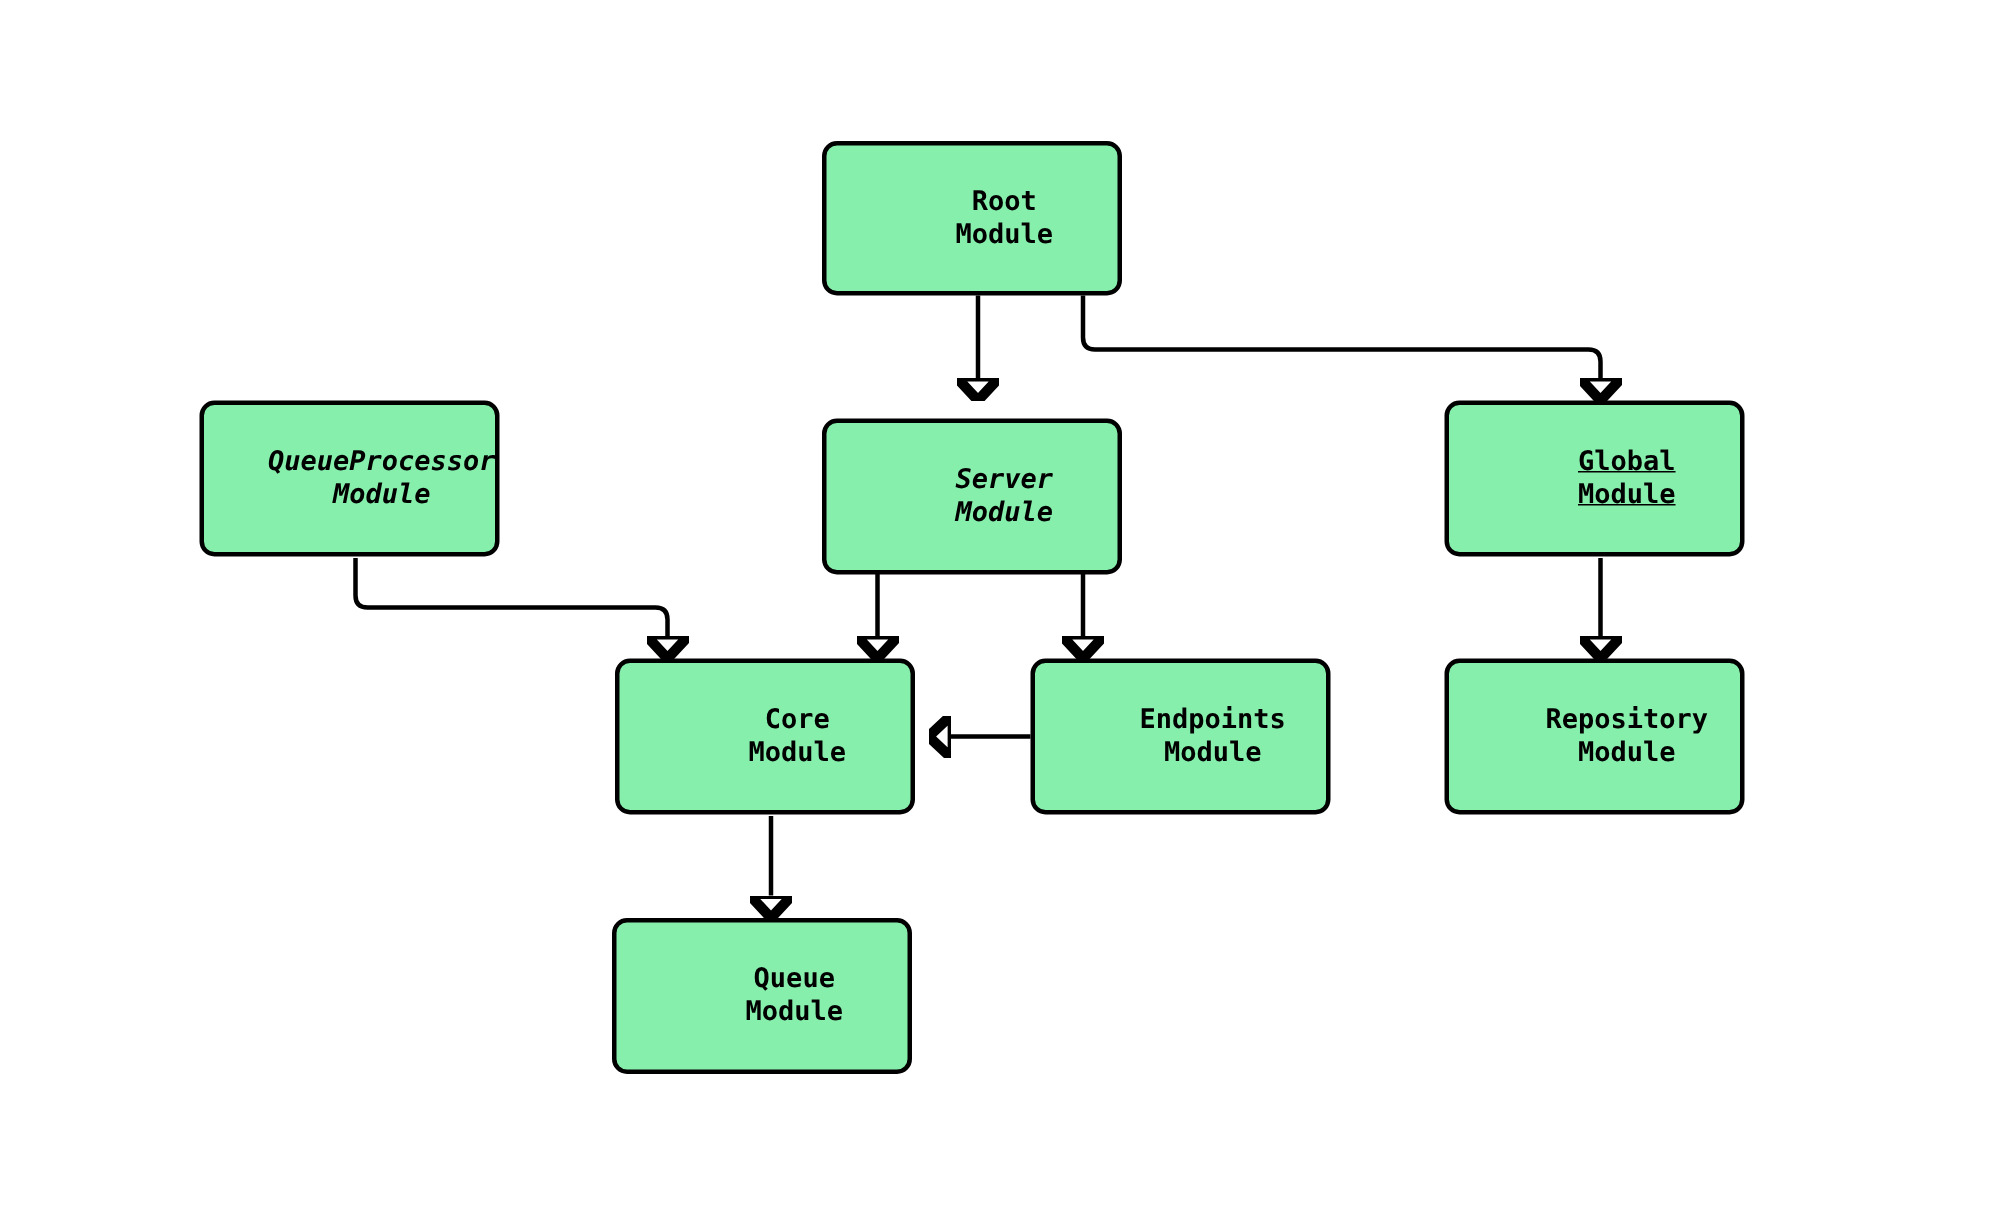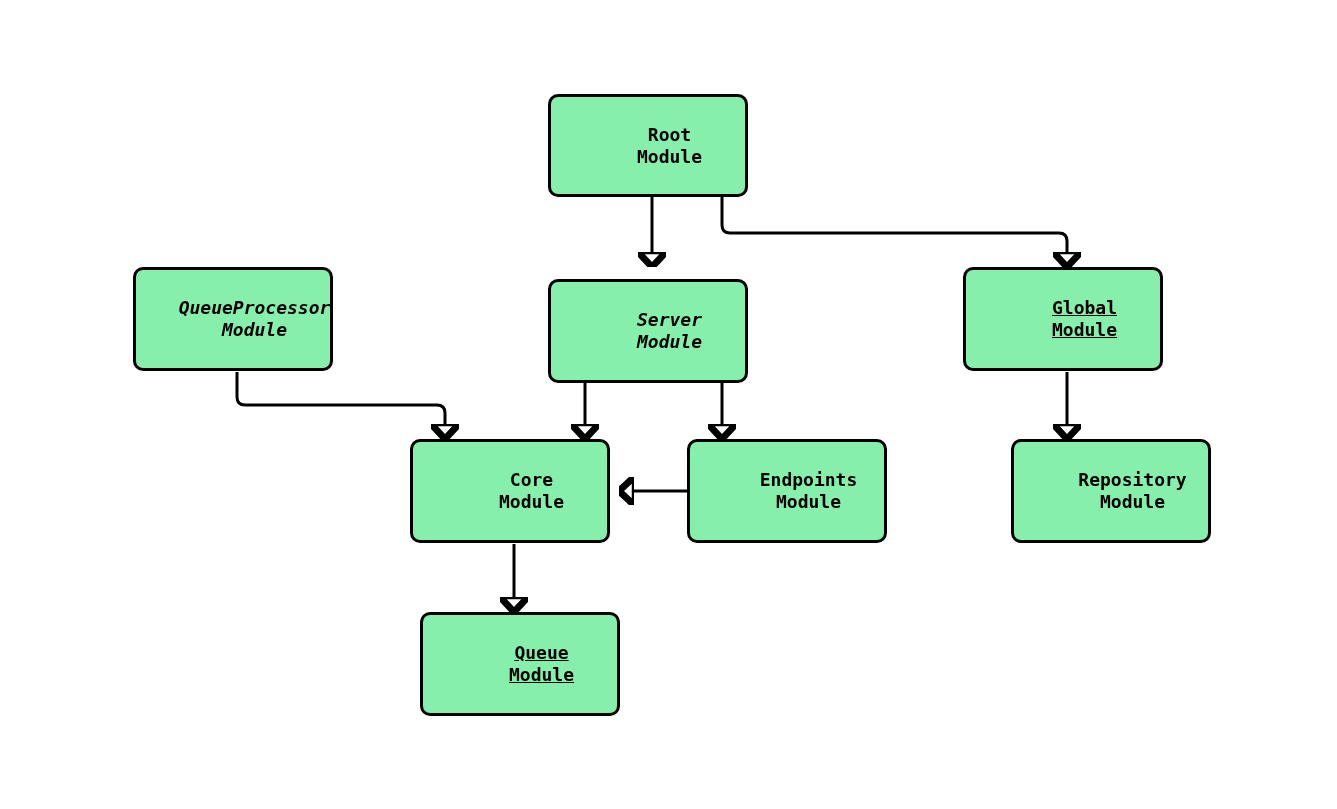--- a/index.html
+++ b/index.html
@@ -94,23 +94,23 @@
   <div class="node" style="left:410px; top:439px;">
     <span class="label">Core
 Module</span>
   </div>
 
   <div class="node" style="left:687px; top:439px;">
     <span class="label">Endpoints
 Module</span>
   </div>
 
-  <div class="node" style="left:963px; top:439px;margin-left:48px;">
+  <div class="node" style="left:963px; top:439px;">
     <span class="label">Repository
 Module</span>
   </div>
 
-  <div class="node" style="left:420px; top:612px;text-decoration:underline;">
+  <div class="node" style="left:408px; top:612px;">
     <span class="label">Queue
 Module</span>
   </div>
 
 </div>
 
 </body></html>

